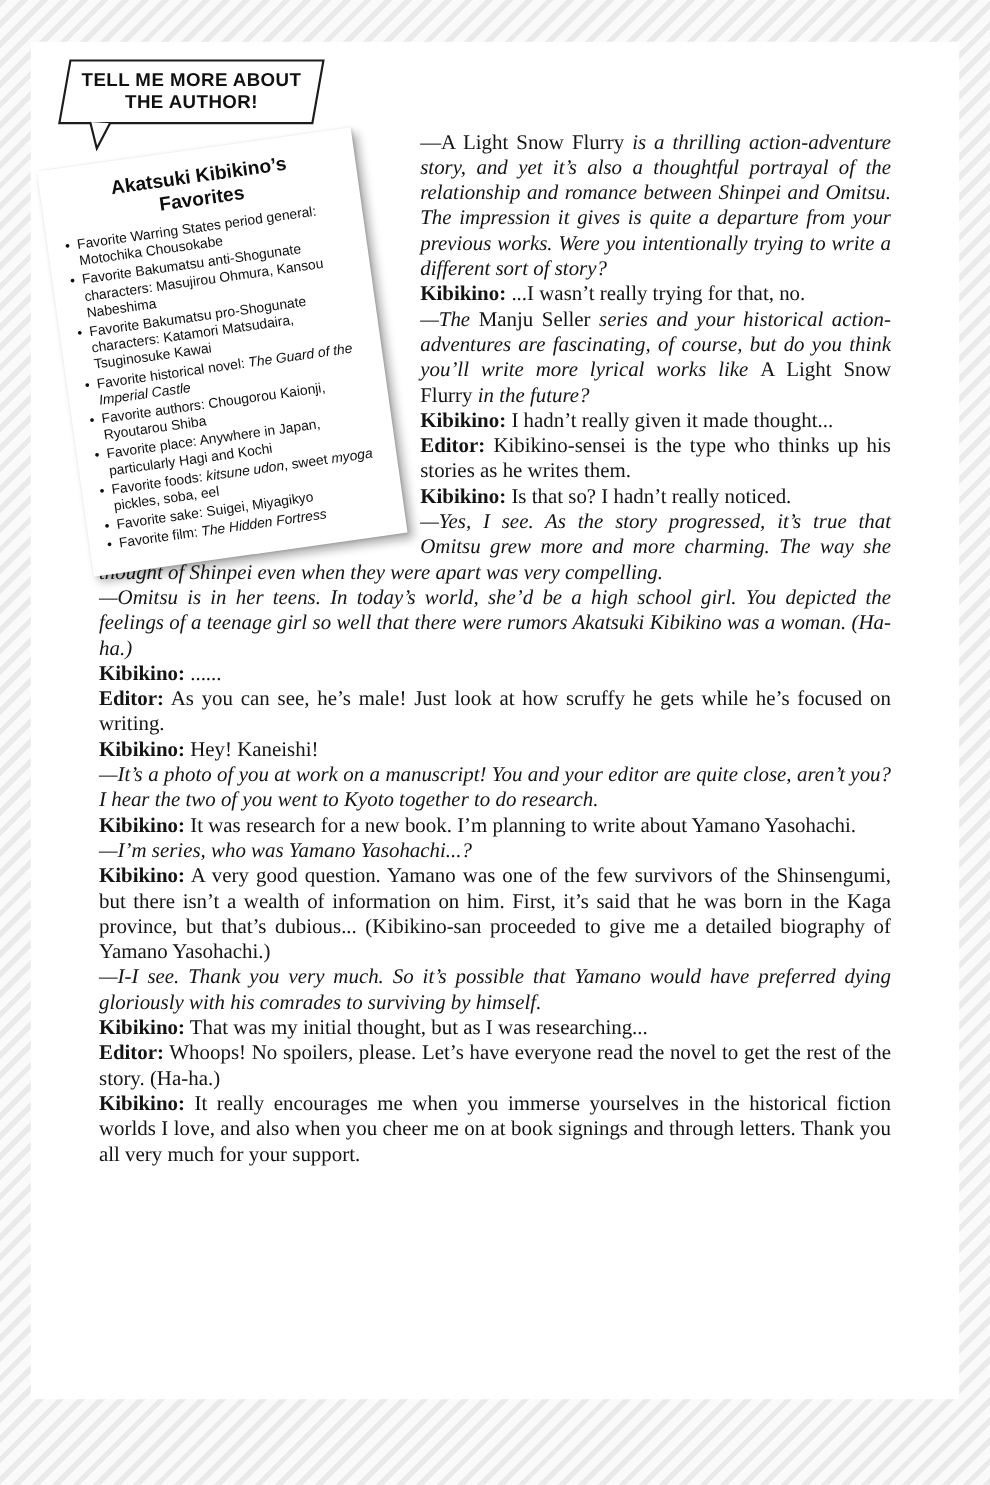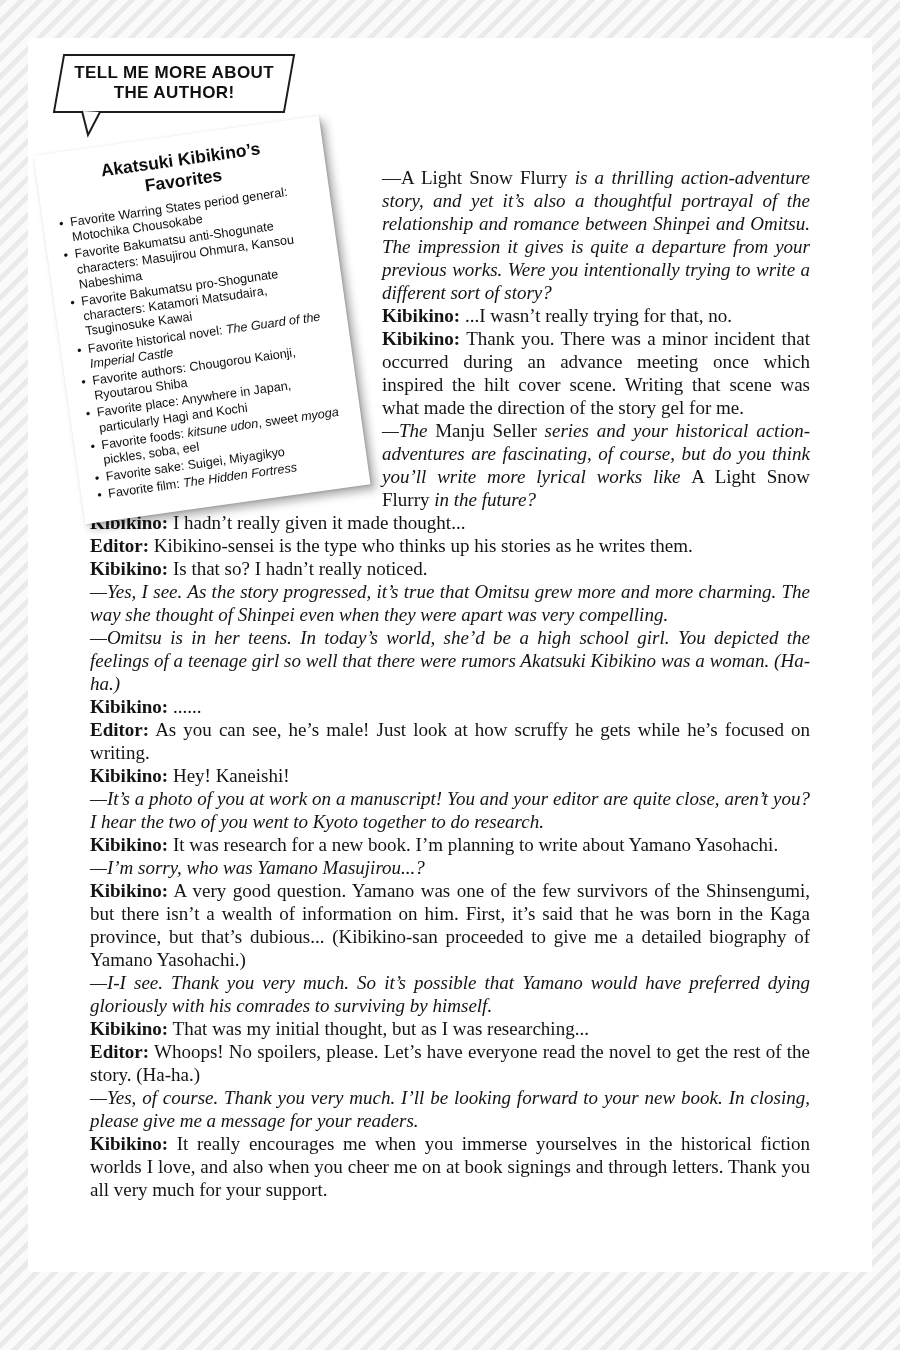--- a/index.html
+++ b/index.html
@@ -67,21 +67,21 @@
   .fav-list li {
     position:relative;
     padding-left:11px;
     font-size:12.6px;
     line-height:15.2px;
     margin-bottom:2px;
     font-weight:500;
   }
   .fav-list li::before { content:"•"; position:absolute; left:0; top:0; }
   
-  .iv-body { text-align:justify; font-size:19px; line-height:23px;margin-top:48px; }
+  .iv-body { text-align:justify; font-size:19px; line-height:23px; }
   .iv-body p { margin:0; }
   .b { font-weight:bold; }
   .i { font-style:italic; }
 </style>
 </head>
 <body>
 
 <div class="page">
   <div class="paper">
 
@@ -98,38 +98,36 @@
               <li><span>Favorite place: Anywhere in Japan, particularly Hagi and Kochi</span></li>
               <li><span>Favorite foods: </span><span class="i">kitsune udon</span><span>, sweet </span><span class="i">myoga</span><span> pickles, soba, eel</span></li>
               <li><span>Favorite sake: Suigei, Miyagikyo</span></li>
               <li><span>Favorite film: </span><span class="i">The Hidden Fortress</span></li>
             </ul>
         </div>
       </div>
       <div class="iv-body">
           <p class="para question"><span>—A Light Snow Flurry</span><span class="i"> is a thrilling action-adventure story, and yet it’s also a thoughtful portrayal of the relationship and romance between Shinpei and Omitsu. The impression it gives is quite a departure from your previous works. Were you intentionally trying to write a different sort of story?</span></p>
           <p class="para speech"><span class="b">Kibikino:</span><span> ...I wasn’t really trying for that, no.</span></p>
-          <p class="para speech"><span class="b">Kibikino:</span><span> Thank you. There was a minor incident that occurred during an advance meeting once which inspired the hilt cover scene. Writing that scene was what made the direction of the story gel for me.</span></p>
           <p class="para question"><span class="i">—The </span><span>Manju Seller</span><span class="i"> series and your historical action-adventures are fascinating, of course, but do you think you’ll write more lyrical works like </span><span>A Light Snow Flurry</span><span class="i"> in the future?</span></p>
           <p class="para speech"><span class="b">Kibikino:</span><span> I hadn’t really given it made thought...</span></p>
           <p class="para speech"><span class="b">Editor:</span><span> Kibikino-sensei is the type who thinks up his stories as he writes them.</span></p>
           <p class="para speech"><span class="b">Kibikino:</span><span> Is that so? I hadn’t really noticed.</span></p>
           <p class="para question"><span class="i">—Yes, I see. As the story progressed, it’s true that Omitsu grew more and more charming. The way she thought of Shinpei even when they were apart was very compelling.</span></p>
           <p class="para question"><span class="i">—Omitsu is in her teens. In today’s world, she’d be a high school girl. You depicted the feelings of a teenage girl so well that there were rumors Akatsuki Kibikino was a woman. (Ha-ha.)</span></p>
           <p class="para speech"><span class="b">Kibikino:</span><span> ......</span></p>
           <p class="para speech"><span class="b">Editor:</span><span> As you can see, he’s male! Just look at how scruffy he gets while he’s focused on writing.</span></p>
           <p class="para speech"><span class="b">Kibikino:</span><span> Hey! Kaneishi!</span></p>
           <p class="para question"><span class="i">—It’s a photo of you at work on a manuscript! You and your editor are quite close, aren’t you? I hear the two of you went to Kyoto together to do research.</span></p>
           <p class="para speech"><span class="b">Kibikino:</span><span> It was research for a new book. I’m planning to write about Yamano Yasohachi.</span></p>
-          <p class="para question"><span class="i">—I’m sorry, who was Yamano Masujirou...?</span></p>
+          <p class="para question"><span class="i">—I’m series, who was Yamano Yasohachi...?</span></p>
           <p class="para speech"><span class="b">Kibikino:</span><span> A very good question. Yamano was one of the few survivors of the Shinsengumi, but there isn’t a wealth of information on him. First, it’s said that he was born in the Kaga province, but that’s dubious... (Kibikino-san proceeded to give me a detailed biography of Yamano Yasohachi.)</span></p>
           <p class="para question"><span class="i">—I-I see. Thank you very much. So it’s possible that Yamano would have preferred dying gloriously with his comrades to surviving by himself.</span></p>
           <p class="para speech"><span class="b">Kibikino:</span><span> That was my initial thought, but as I was researching...</span></p>
           <p class="para speech"><span class="b">Editor:</span><span> Whoops! No spoilers, please. Let’s have everyone read the novel to get the rest of the story. (Ha-ha.)</span></p>
-          <p class="para question"><span class="i">—Yes, of course. Thank you very much. I’ll be looking forward to your new book. In closing, please give me a message for your readers.</span></p>
           <p class="para speech"><span class="b">Kibikino:</span><span> It really encourages me when you immerse yourselves in the historical fiction worlds I love, and also when you cheer me on at book signings and through letters. Thank you all very much for your support.</span></p>
         </div>
 
     </div>
 
   </div>
 
   <div class="callout-wrap">
     <div class="callout">
       <div class="callout-label">TELL ME MORE ABOUT THE AUTHOR!</div>

